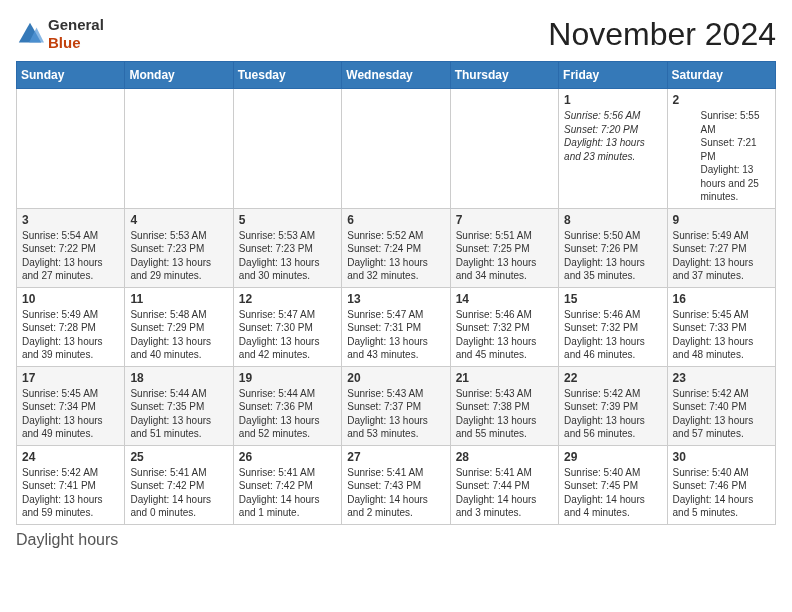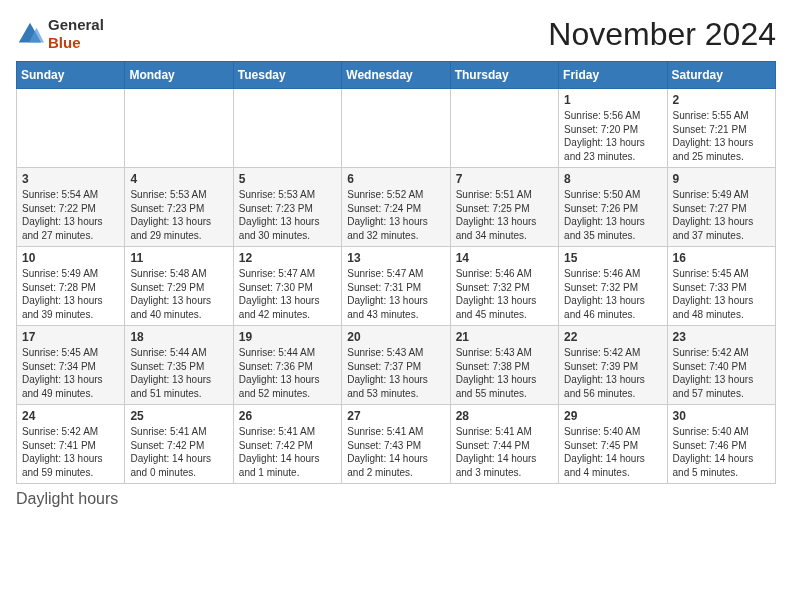--- a/index.html
+++ b/index.html
@@ -131,27 +131,27 @@
   </thead>
   <tbody id="calendar-body">
       <tr>
         <td class="empty-cell"></td>
         <td class="empty-cell"></td>
         <td class="empty-cell"></td>
         <td class="empty-cell"></td>
         <td class="empty-cell"></td>
         <td>
           <span class="day-num">1</span>
-          <div class="day-info" style="white-space: pre-line;">Sunrise: 5:56 AM
+          <div class="day-info" style="white-space: pre-line; font-style: italic;">Sunrise: 5:56 AM
 Sunset: 7:20 PM
 Daylight: 13 hours and 23 minutes.</div>
         </td>
         <td>
           <span class="day-num">2</span>
-          <div class="day-info" style="white-space: pre-line;">Sunrise: 5:55 AM
+          <div class="day-info" style="white-space: pre-line; margin-left: 28px;">Sunrise: 5:55 AM
 Sunset: 7:21 PM
 Daylight: 13 hours and 25 minutes.</div>
         </td>
       </tr>
       <tr>
         <td>
           <span class="day-num">3</span>
           <div class="day-info" style="white-space: pre-line;">Sunrise: 5:54 AM
 Sunset: 7:22 PM
 Daylight: 13 hours and 27 minutes.</div>

